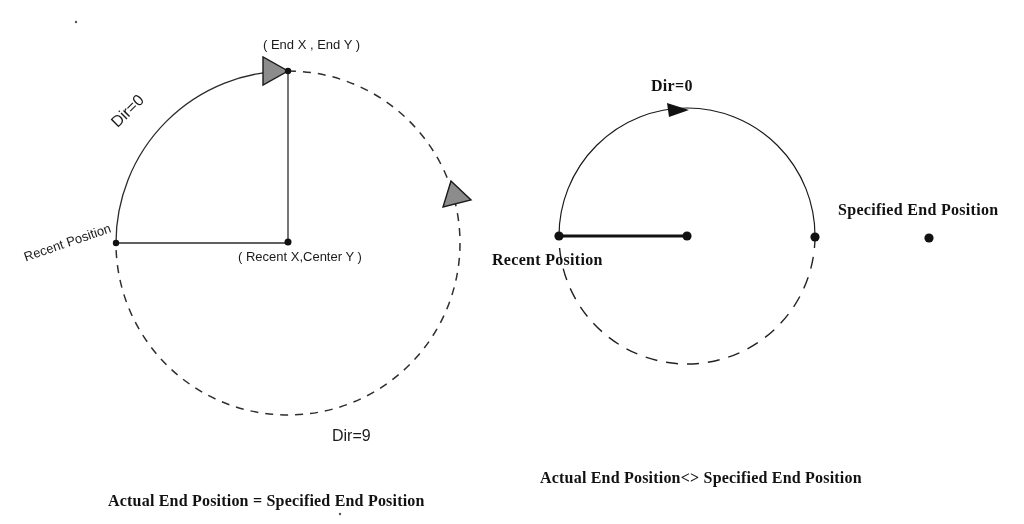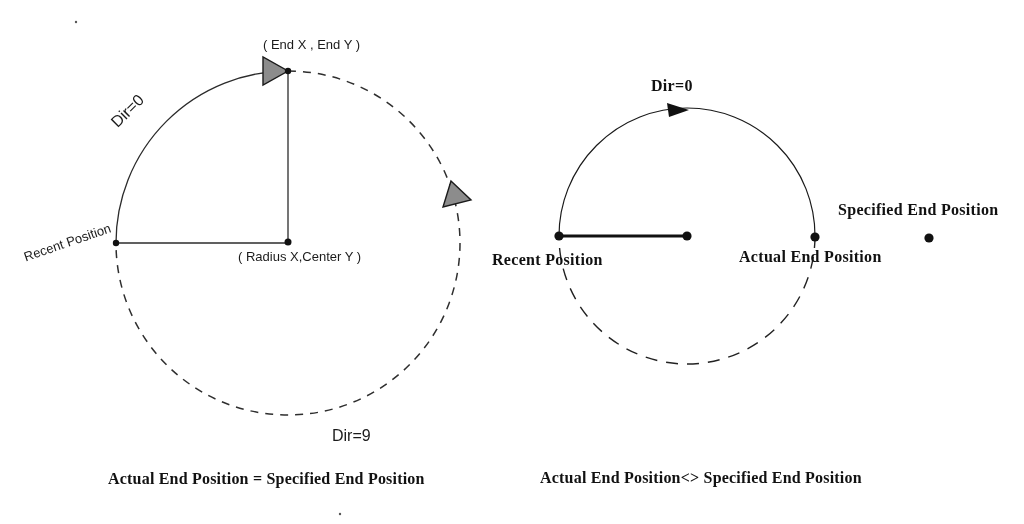--- a/index.html
+++ b/index.html
@@ -22,21 +22,21 @@
   .serifb { font-family: "Liberation Serif", "DejaVu Serif", serif; font-weight: bold; color: #111; }
 
   
   .lbl-end-left     { left: 263px; top: 38px;  font-size: 13px; }
   .lbl-dir0-left    { left: 106px; top: 103px; font-size: 16px; width: 44px; text-align: center;
                       transform: rotate(-45deg); transform-origin: center; }
   .lbl-recent-left  { left: 22px;  top: 236px; font-size: 13px; width: 90px; text-align: center;
                       transform: rotate(-19deg); transform-origin: center; }
   .lbl-center-left  { left: 238px; top: 250px; font-size: 13px; }
   .lbl-dir1-left    { left: 332px; top: 428px; font-size: 16px; }
-  .lbl-caption-left { left: 108px; top: 471px; font-size: 16px; letter-spacing: 0.2px; }
+  .lbl-caption-left { left: 108px; top: 493px; font-size: 16px; letter-spacing: 0.2px; }
 
   
   .lbl-dir0-right      { left: 651px; top: 78px;  font-size: 16px; letter-spacing: 0.3px; }
   .lbl-center-right    { left: 616px; top: 202px; font-size: 16px; letter-spacing: 0.2px; }
   .lbl-specified-right { left: 829px; top: 202px; font-size: 16px; letter-spacing: 0.3px; margin-left: 9px; }
   .lbl-actual-right    { left: 739px; top: 249px; font-size: 16px; letter-spacing: 0.3px; }
   .lbl-recent-right    { left: 492px; top: 252px; font-size: 16px; letter-spacing: 0.3px; }
   .lbl-caption-right1  { left: 540px; top: 470px; font-size: 16px; letter-spacing: 0.2px; }
   .lbl-caption-right2  { left: 540px; top: 488px; font-size: 16px; letter-spacing: 0.2px; }
 </style>
@@ -80,23 +80,22 @@
       <circle cx="929" cy="238" r="4.6" fill="#111"></circle>
     </g>
 
     <circle cx="76" cy="22" r="1.2" fill="#555"></circle>
     <circle cx="340" cy="514" r="1.2" fill="#555"></circle>
   </svg>
 
   <div class="label sans lbl-end-left">( End X , End Y )</div>
   <div class="label sans lbl-dir0-left">Dir=0</div>
   <div class="label sans lbl-recent-left">Recent Position</div>
-  <div class="label sans lbl-center-left">( Radius X,Center Y )</div>
+  <div class="label sans lbl-center-left">( Recent X,Center Y )</div>
   <div class="label sans lbl-dir1-left">Dir=9</div>
   <div class="label serifb lbl-caption-left">Actual End Position = Specified End Position</div>
 
   <div class="label serifb lbl-dir0-right">Dir=0</div>
   <div class="label serifb lbl-specified-right">Specified End Position</div>
-  <div class="label serifb lbl-actual-right">Actual End Position</div>
   <div class="label serifb lbl-recent-right">Recent Position</div>
   <div class="label serifb lbl-caption-right1">Actual End Position&lt;&gt; Specified End Position</div>
 
 </div>
 
 </body></html>

